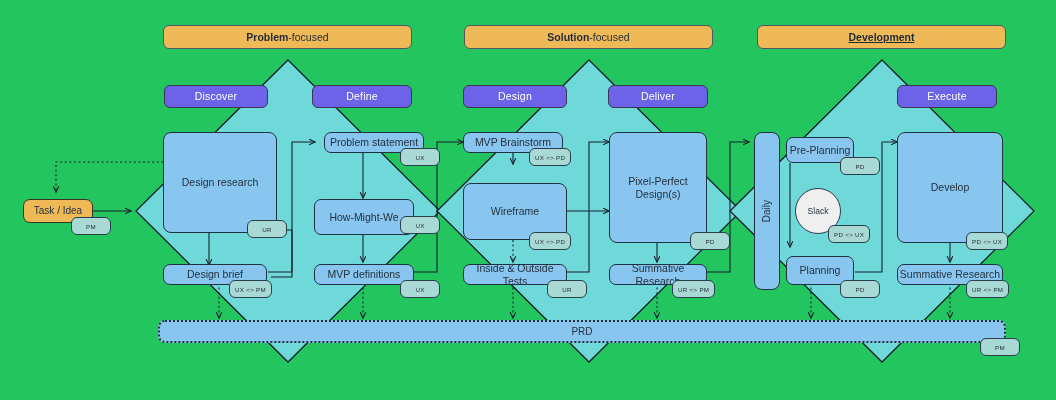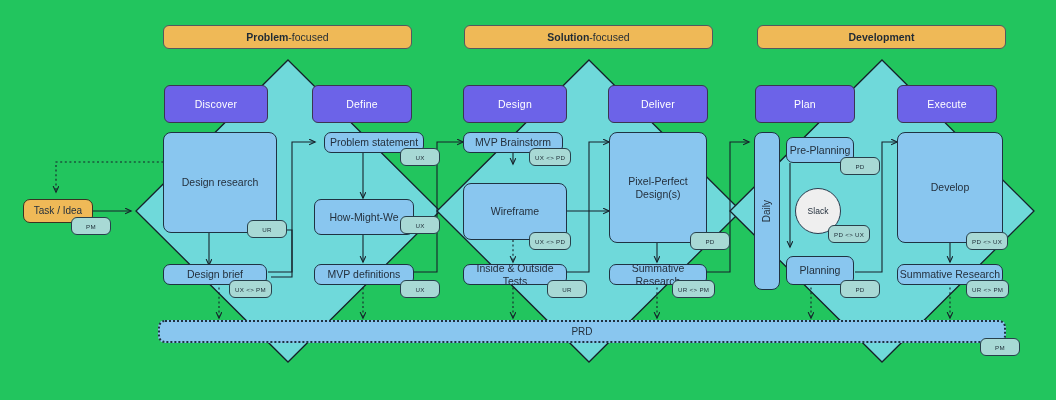--- a/index.html
+++ b/index.html
@@ -38,21 +38,21 @@
     color:#1f2a35;
   }
 
   
   .stage-pill{
     background:#6c63e8;
     border:1.4px solid #3b3550;
     border-radius:6px;
     color:#ffffff;
     font-size:10.5px;
-    height:38px;
+    height:23px;
     letter-spacing:.2px;
   }
 
   
   .card{
     background:#89c6ef;
     border:1.4px solid #1f3242;
     border-radius:8px;
     font-size:10.5px;
   }
@@ -188,40 +188,37 @@
   </svg>
 
   <div class="node phase" style="left:163px;top:25px;width:249px;">
     <span style="font-weight:bold">Problem</span>
       <span>-focused</span>
   </div>
   <div class="node phase" style="left:464px;top:25px;width:249px;">
     <span style="font-weight:bold">Solution</span>
       <span>-focused</span>
   </div>
-  <div class="node phase" style="left:757px;top:25px;width:249px;">
+  <div class="node phase" style="left:757px;top:25px;width:249px;text-decoration:underline;">
     <span style="font-weight:bold">Development</span>
       <span></span>
   </div>
 
   <div class="node stage-pill z-top" style="left:164px;top:85px;width:104px;">
     <span>Discover</span>
   </div>
   <div class="node stage-pill z-top" style="left:463px;top:85px;width:104px;">
     <span>Design</span>
   </div>
   <div class="node stage-pill z-top" style="left:312px;top:85px;width:100px;">
     <span>Define</span>
   </div>
   <div class="node stage-pill z-top" style="left:608px;top:85px;width:100px;">
     <span>Deliver</span>
   </div>
-  <div class="node stage-pill z-top" style="left:755px;top:85px;width:100px;">
-    <span>Plan</span>
-  </div>
   <div class="node stage-pill z-top" style="left:897px;top:85px;width:100px;">
     <span>Execute</span>
   </div>
 
   <div class="node task z-top" style="left:23px;top:199px;width:70px;height:24px;justify-content:center;">
     <span>Task / Idea</span>
   </div>
   <div class="tag" style="left:71px;top:217px;">
     <span>PM</span>
   </div>

